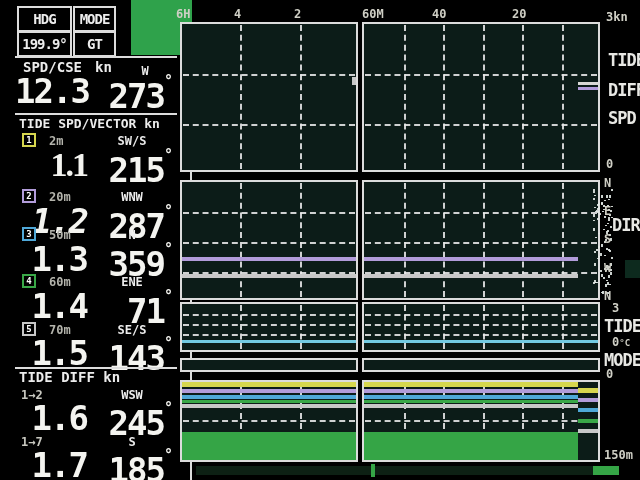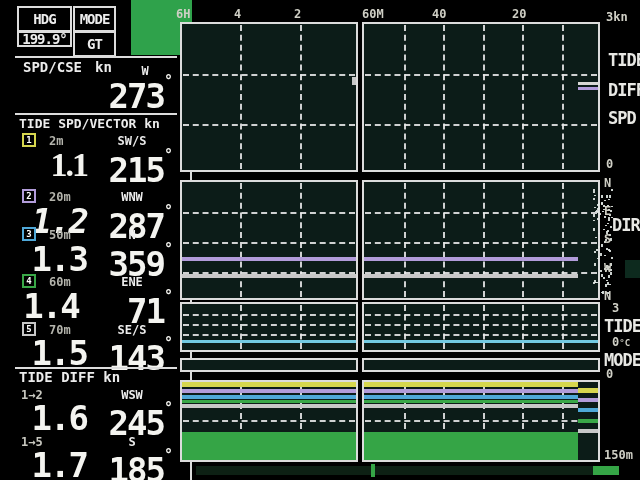--- a/index.html
+++ b/index.html
@@ -33,33 +33,36 @@
 <div class="screen">
 
   <div class="abs" style="left:0;top:0;width:162px;height:480px;">
 
     <div class="cell" style="left:2px;top:6px;width:55px;height:26px;font-size:14px;">
       <span>HDG</span>
     </div>
     <div class="cell" style="left:58px;top:6px;width:43px;height:26px;font-size:14px;">
       <span>MODE</span>
     </div>
-    <div class="cell" style="left:2px;top:31px;width:55px;height:16px;font-size:14px;">
+    <div class="cell" style="left:2px;top:31px;width:55px;height:26px;font-size:14px;">
       <span>199.9°</span>
     </div>
     <div class="cell" style="left:58px;top:31px;width:43px;height:26px;font-size:14px;">
       <span>GT</span>
     </div>
     <div class="abs" style="left: 101px; top: 0px; width: 61px; height: 55px; background: rgb(47, 162, 75);"></div>
 
     <div class="sep" style="top:56px;"></div>
 
     <span class="sec-title" style="left:8px;top:59px;">SPD/CSE</span>
     <span class="sec-title" style="left:80px;top:59px;">kn</span>
     <span class="card-lbl" style="left:120px;top:64px;width:20px;">W</span>
+    <div class="bignum" style="left:0px;top:74px;width:72px;">
+      <span>12.3</span>
+    </div>
     <div class="bignum" style="left:74px;top:74px;width:84px;">
       <span>273</span><span class="deg">°</span>
     </div>
 
     <div class="sep" style="top:113px;"></div>
 
     <span class="sec-title" style="left:4px;top:116px;font-size:13px;"><span>TIDE SPD/VECTOR</span>&nbsp;<span>kn</span></span>
 
     <div class="marker" style="left: 7px; top: 133px; border-color: rgb(214, 214, 78);">
         <span>1</span>
@@ -83,41 +86,41 @@
     <span class="small-lbl" style="left:34px;top:228px;">50m</span>
     <span class="card-lbl" style="left:74px;top:228px;width:86px;">N</span>
     <div class="bignum" style="left:0px;top:242px;width:72px;"><span>1.3</span></div>
     <div class="bignum" style="left:74px;top:242px;width:84px;"><span>359</span><span class="deg">°</span></div>
 
     <div class="marker" style="left: 7px; top: 274px; border-color: rgb(58, 168, 72);">
         <span>4</span>
       </div>
     <span class="small-lbl" style="left:34px;top:275px;">60m</span>
     <span class="card-lbl" style="left:74px;top:275px;width:86px;">ENE</span>
-    <div class="bignum" style="left:0px;top:289px;width:72px;text-align:center;"><span>1.4</span></div>
+    <div class="bignum" style="left:0px;top:289px;width:72px;"><span>1.4</span></div>
     <div class="bignum" style="left:74px;top:289px;width:84px;"><span>71</span><span class="deg">°</span></div>
 
     <div class="marker" style="left: 7px; top: 322px; border-color: rgb(200, 200, 200);">
         <span>5</span>
       </div>
     <span class="small-lbl" style="left:34px;top:323px;">70m</span>
     <span class="card-lbl" style="left:74px;top:323px;width:86px;">SE/S</span>
     <div class="bignum" style="left:0px;top:336px;width:72px;"><span>1.5</span></div>
     <div class="bignum" style="left:74px;top:336px;width:84px;"><span>143</span><span class="deg">°</span></div>
 
     <div class="sep" style="top:367px;"></div>
 
     <span class="sec-title" style="left:4px;top:369px;"><span>TIDE DIFF</span>&nbsp;<span>kn</span></span>
 
     <span class="small-lbl" style="left:6px;top:388px;color:#c8c8c0;">1→2</span>
     <span class="card-lbl" style="left:74px;top:388px;width:86px;">WSW</span>
     <div class="bignum" style="left:0px;top:401px;width:72px;"><span>1.6</span></div>
     <div class="bignum" style="left:74px;top:401px;width:84px;"><span>245</span><span class="deg">°</span></div>
 
-    <span class="small-lbl" style="left:6px;top:435px;color:#c8c8c0;">1→5</span>
+    <span class="small-lbl" style="left:6px;top:435px;color:#c8c8c0;">1→7</span>
     <span class="card-lbl" style="left:74px;top:435px;width:86px;">S</span>
     <div class="bignum" style="left:0px;top:448px;width:72px;"><span>1.7</span></div>
     <div class="bignum" style="left:74px;top:448px;width:84px;"><span>185</span><span class="deg">°</span></div>
 
     <div class="abs" style="left:160px;top:57px;width:2px;height:423px;background:#dcdcdc;"></div>
   </div>
 
   <span class="tlabel" style="left:176px;top:7px;">6H</span>
   <span class="tlabel" style="left:234px;top:7px;">4</span>
   <span class="tlabel" style="left:294px;top:7px;">2</span>

